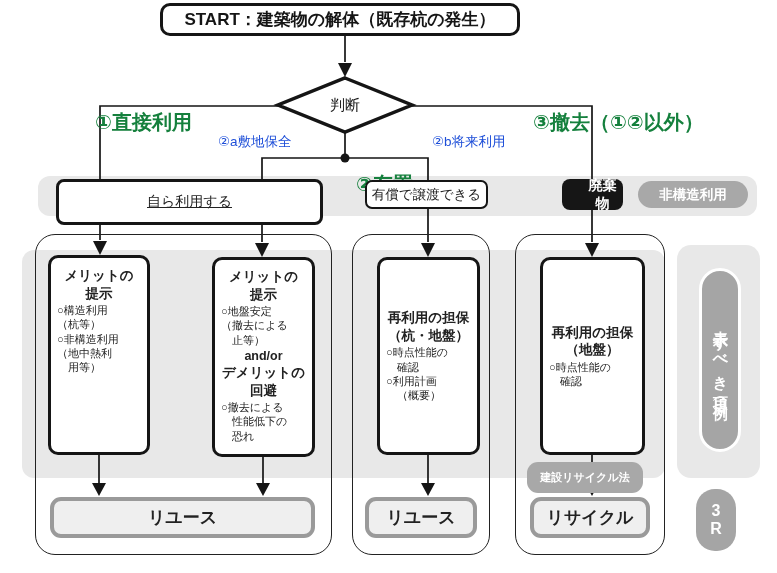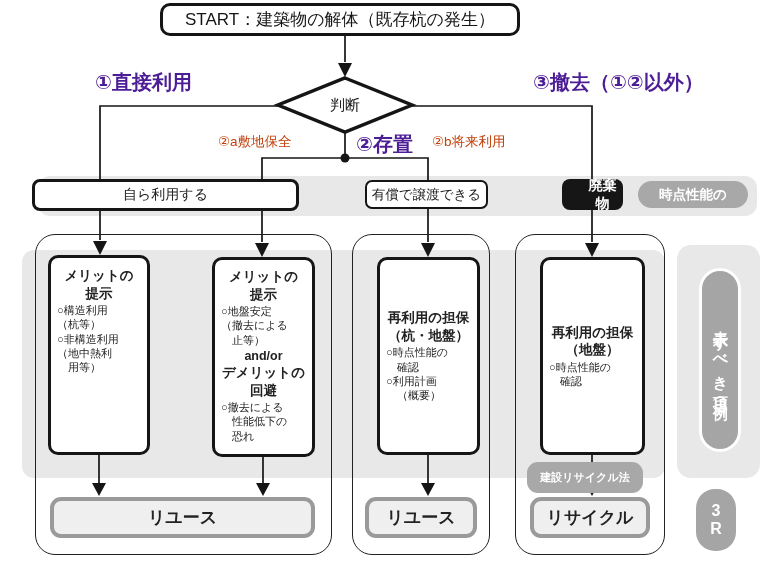--- a/index.html
+++ b/index.html
@@ -5,34 +5,34 @@
   html,body{margin:0;padding:0;background:#ffffff;}
   body{font-family:"Liberation Sans","DejaVu Sans",sans-serif;}
   #canvas{position:relative;width:777px;height:573px;background:#ffffff;overflow:hidden;}
   .abs{position:absolute;box-sizing:border-box;}
   
   .band{background:#e8e8e8;z-index:0;}
   #wires{position:absolute;left:0;top:0;z-index:1;}
   .node{z-index:2;}
   
   .flexc{display:flex;align-items:center;justify-content:center;text-align:center;}
-  .startbox{border:3px solid #151515;border-radius:10px;background:#fff;font-weight:normal;font-size:17px;color:#151515;}
+  .startbox{border:3px solid #151515;border-radius:10px;background:#fff;font-weight:bold;font-size:17px;color:#151515;}
   .lanebox{border:3px solid #151515;border-radius:8px;background:#fff;font-size:14px;color:#222;}
   .darkbox{background:#161616;color:#fff;font-weight:bold;font-size:14px;border-radius:8px;}
   .graypill{background:#a8a8a8;color:#fff;font-weight:bold;border-radius:14px;}
   .container{border:1.6px solid #222;border-radius:20px;background:transparent;}
   .vbox{border:3px solid #151515;border-radius:10px;background:#fff;color:#222;
         display:flex;flex-direction:column;align-items:stretch;}
   .vbox .ttl{font-weight:bold;font-size:13.5px;line-height:1.3;text-align:center;white-space:pre-line;}
   .vbox .body{font-size:11px;line-height:1.3;text-align:left;white-space:pre-line;padding:1px 4px 0 6px;}
   .vbox .mid{font-weight:bold;font-size:12.5px;text-align:center;white-space:pre-line;margin:2px 0 1px 0;}
   .resultbox{background:#efefef;border:4px solid #9a9a9a;border-radius:11px;
              font-weight:bold;font-size:17px;color:#222;}
-  .blabel{font-weight:bold;font-size:20px;color:#4c1d95;white-space:nowrap;z-index:2;}
-  .slabel{font-size:13.5px;color:#c2410c;white-space:nowrap;z-index:2;}
+  .blabel{font-weight:bold;font-size:20px;color:#15803d;white-space:nowrap;z-index:2;margin-top:40px;}
+  .slabel{font-size:13.5px;color:#1d4ed8;white-space:nowrap;z-index:2;}
   .vpill{background:#a5a5a5;border:3px solid #ffffff;border-radius:22px;color:#fff;
          font-weight:bold;font-size:15px;letter-spacing:3px;
          writing-mode:vertical-rl;display:flex;align-items:center;justify-content:center;}
   .rpill{background:#a5a5a5;border-radius:19px;color:#fff;font-weight:bold;font-size:16px;
          line-height:1.15;white-space:pre-line;}
   .decision-label{font-weight:normal;font-size:15px;color:#151515;}
 </style>
 </head>
 <body>
 
@@ -87,31 +87,31 @@
   <div class="abs node decision-label flexc" style="left:305px;top:95px;width:80px;height:20px;">
     <span>判断</span>
   </div>
 
   <div class="abs blabel" style="left:95px;top:69px;">①直接利用</div>
   <div class="abs blabel" style="left:533px;top:69px;">③撤去（①②以外）</div>
   <div class="abs blabel" style="left:356px;top:131px;">②存置</div>
   <div class="abs slabel" style="left:218px;top:133px;">②a敷地保全</div>
   <div class="abs slabel" style="left:432px;top:133px;">②b将来利用</div>
 
-  <div class="abs node lanebox flexc" style="left:32px;top:179px;width:267px;height:32px;">
+  <div class="abs node lanebox flexc" style="left:56px;top:179px;width:267px;height:46px;text-decoration:underline;">
     <span>自ら利用する</span>
   </div>
   <div class="abs node lanebox flexc" style="left:365px;top:180px;width:123px;height:29px;border-width:2.5px;font-size:13.5px;border-radius:7px;">
     <span>有償で譲渡できる</span>
   </div>
   <div class="abs node darkbox flexc" style="left:562px;top:179px;width:61px;height:31px;padding-left:20px;">
     <span>廃棄物</span>
   </div>
   <div class="abs node graypill flexc" style="left:638px;top:181px;width:110px;height:27px;font-size:13.5px;">
-    <span>時点性能の</span>
+    <span>非構造利用</span>
   </div>
 
   <div class="abs node container" style="left:35px;top:234px;width:297px;height:321px;"></div>
   <div class="abs node container" style="left:352px;top:234px;width:138px;height:321px;"></div>
   <div class="abs node container" style="left:515px;top:234px;width:150px;height:321px;"></div>
 
   <div class="abs node vbox" style="left:48px;top:255px;width:102px;height:200px;padding-top:9px;">
     <div class="ttl">メリットの
 提示</div>
     <div class="body">○構造利用

